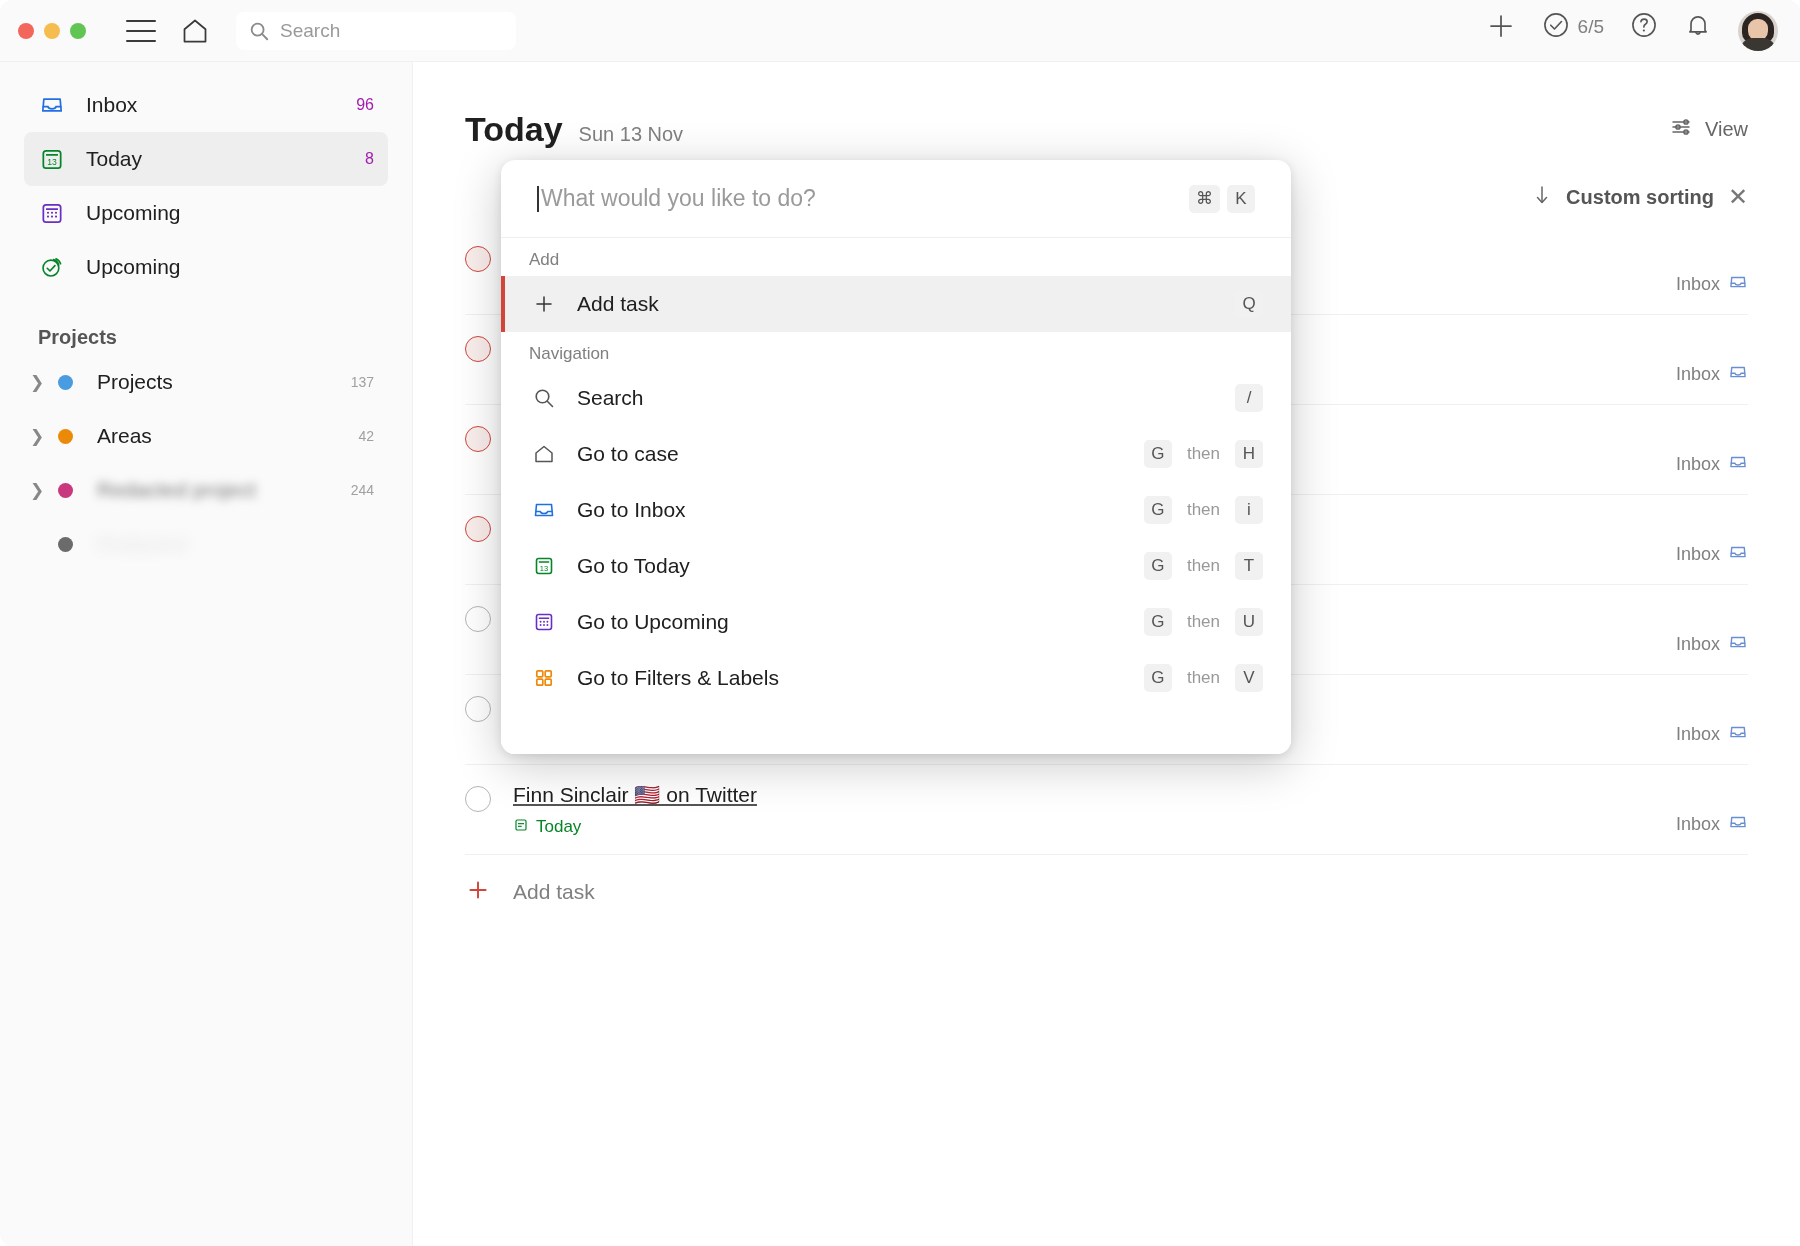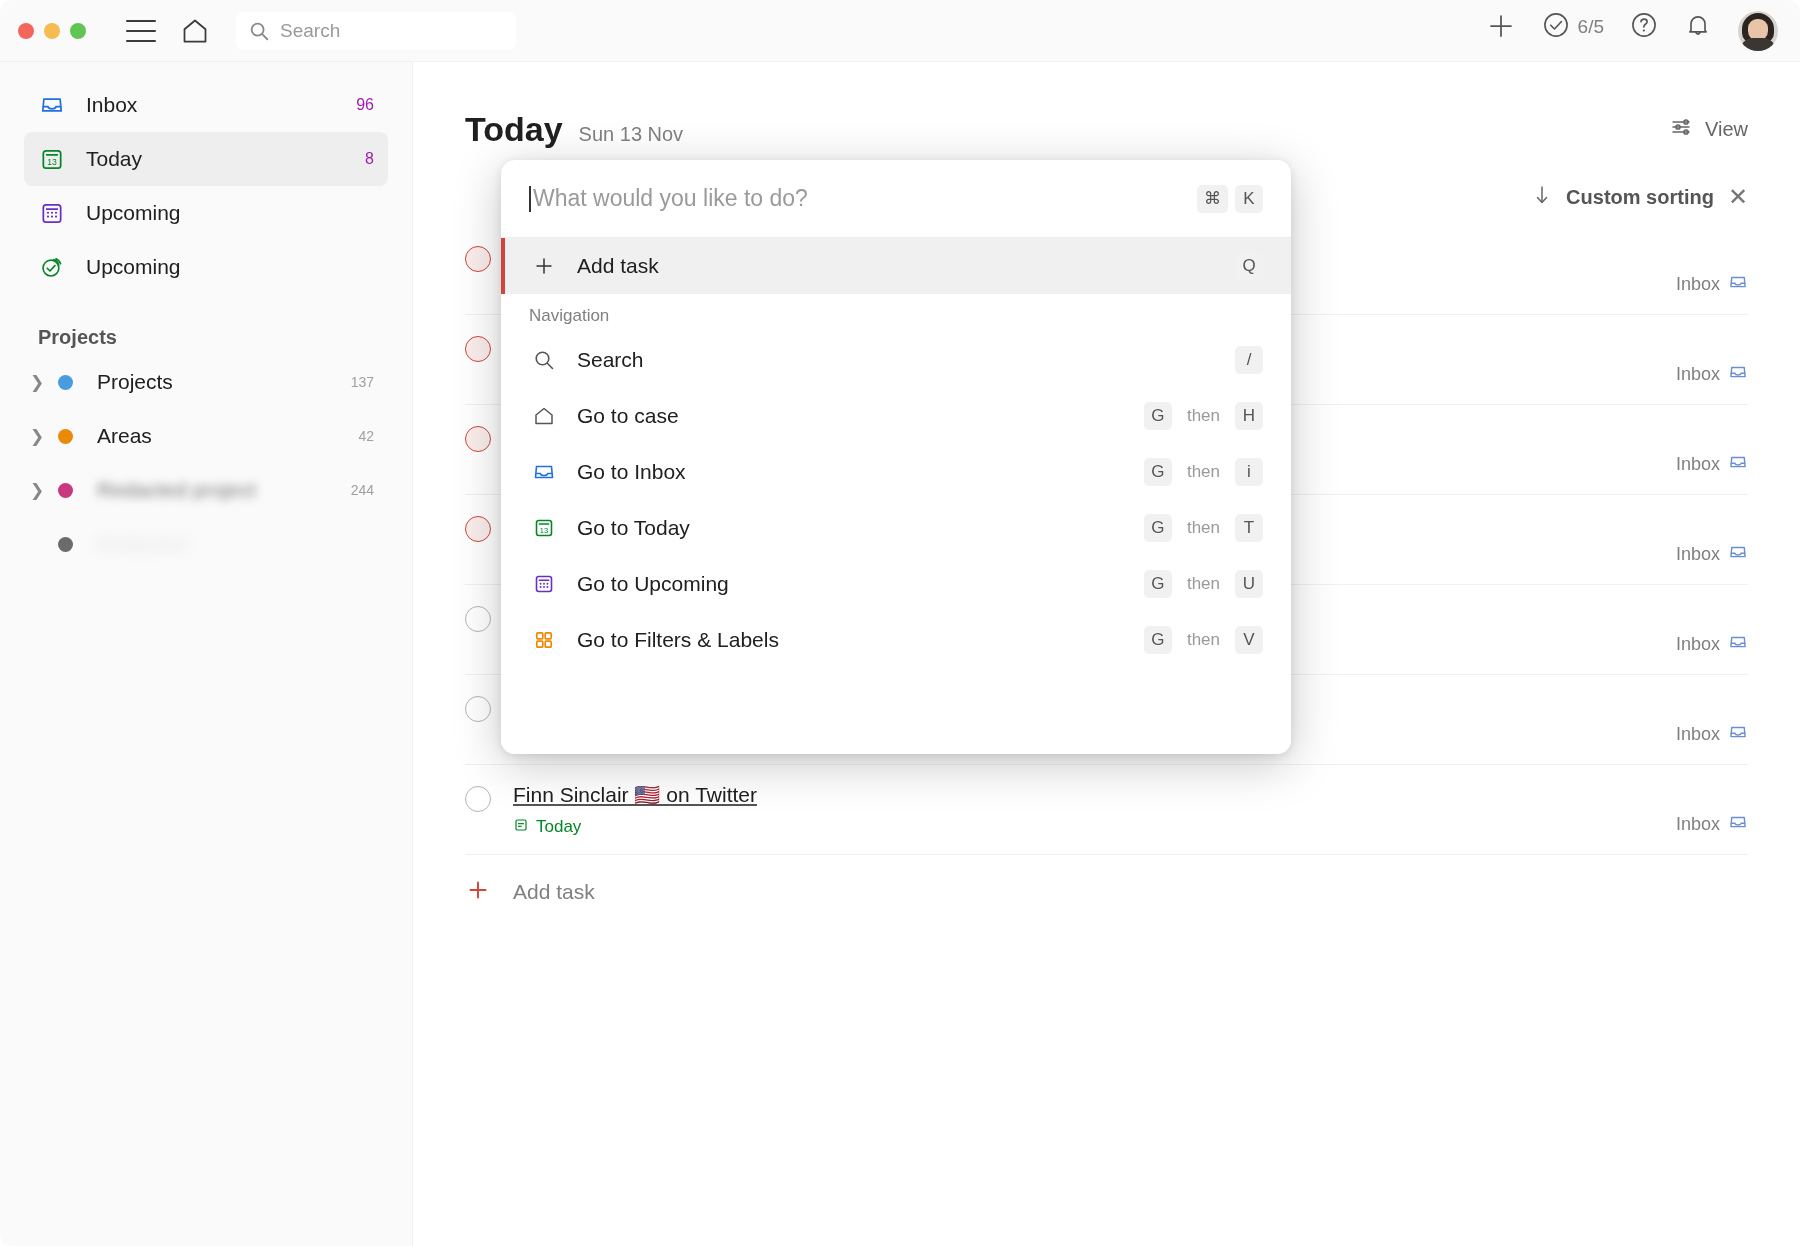--- a/index.html
+++ b/index.html
@@ -190,21 +190,21 @@
     left:501px; top:160px;
     width:790px; height:594px;
     background:#ffffff;
     border-radius:14px;
     box-shadow:0 10px 48px rgba(0,0,0,.22), 0 2px 10px rgba(0,0,0,.10);
     overflow:hidden;
     z-index:50;
   }
   .pal-input-wrap {
     height:78px; display:flex; align-items:center;
-    padding:0 28px; border-bottom:1px solid #eee;
+    padding:0 36px; border-bottom:1px solid #eee;
   }
   .caret {
     width:2px; height:26px; background:#333; margin-right:2px;
   }
   .pal-placeholder { font-size:23px; color:#9a9a9a; }
   .kbd-group { margin-left:auto; display:flex; gap:7px; }
   .kbd {
     min-width:28px; height:28px; padding:0 7px;
     background:#f1f1f1; border-radius:5px;
     display:flex; align-items:center; justify-content:center;
@@ -603,20 +603,21 @@
 
     <div class="pal-input-wrap">
       <span class="caret"></span>
       <span class="pal-placeholder">What would you like to do?</span>
       <span class="kbd-group">
         <span class="kbd">⌘</span>
         <span class="kbd">K</span>
       </span>
     </div>
 
+    <div class="pal-section">Add</div>
 
     <div class="pal-item selected">
       <span class="pal-ico">
         <svg width="24" height="24" viewBox="0 0 24 24" stroke="#333" stroke-width="1.5" stroke-linecap="round">
           <line x1="12" y1="5" x2="12" y2="19"></line>
             <line x1="5" y1="12" x2="19" y2="12"></line>
         </svg>
       </span>
       <span class="pal-label">Add task</span>
       <span class="pal-keys">

